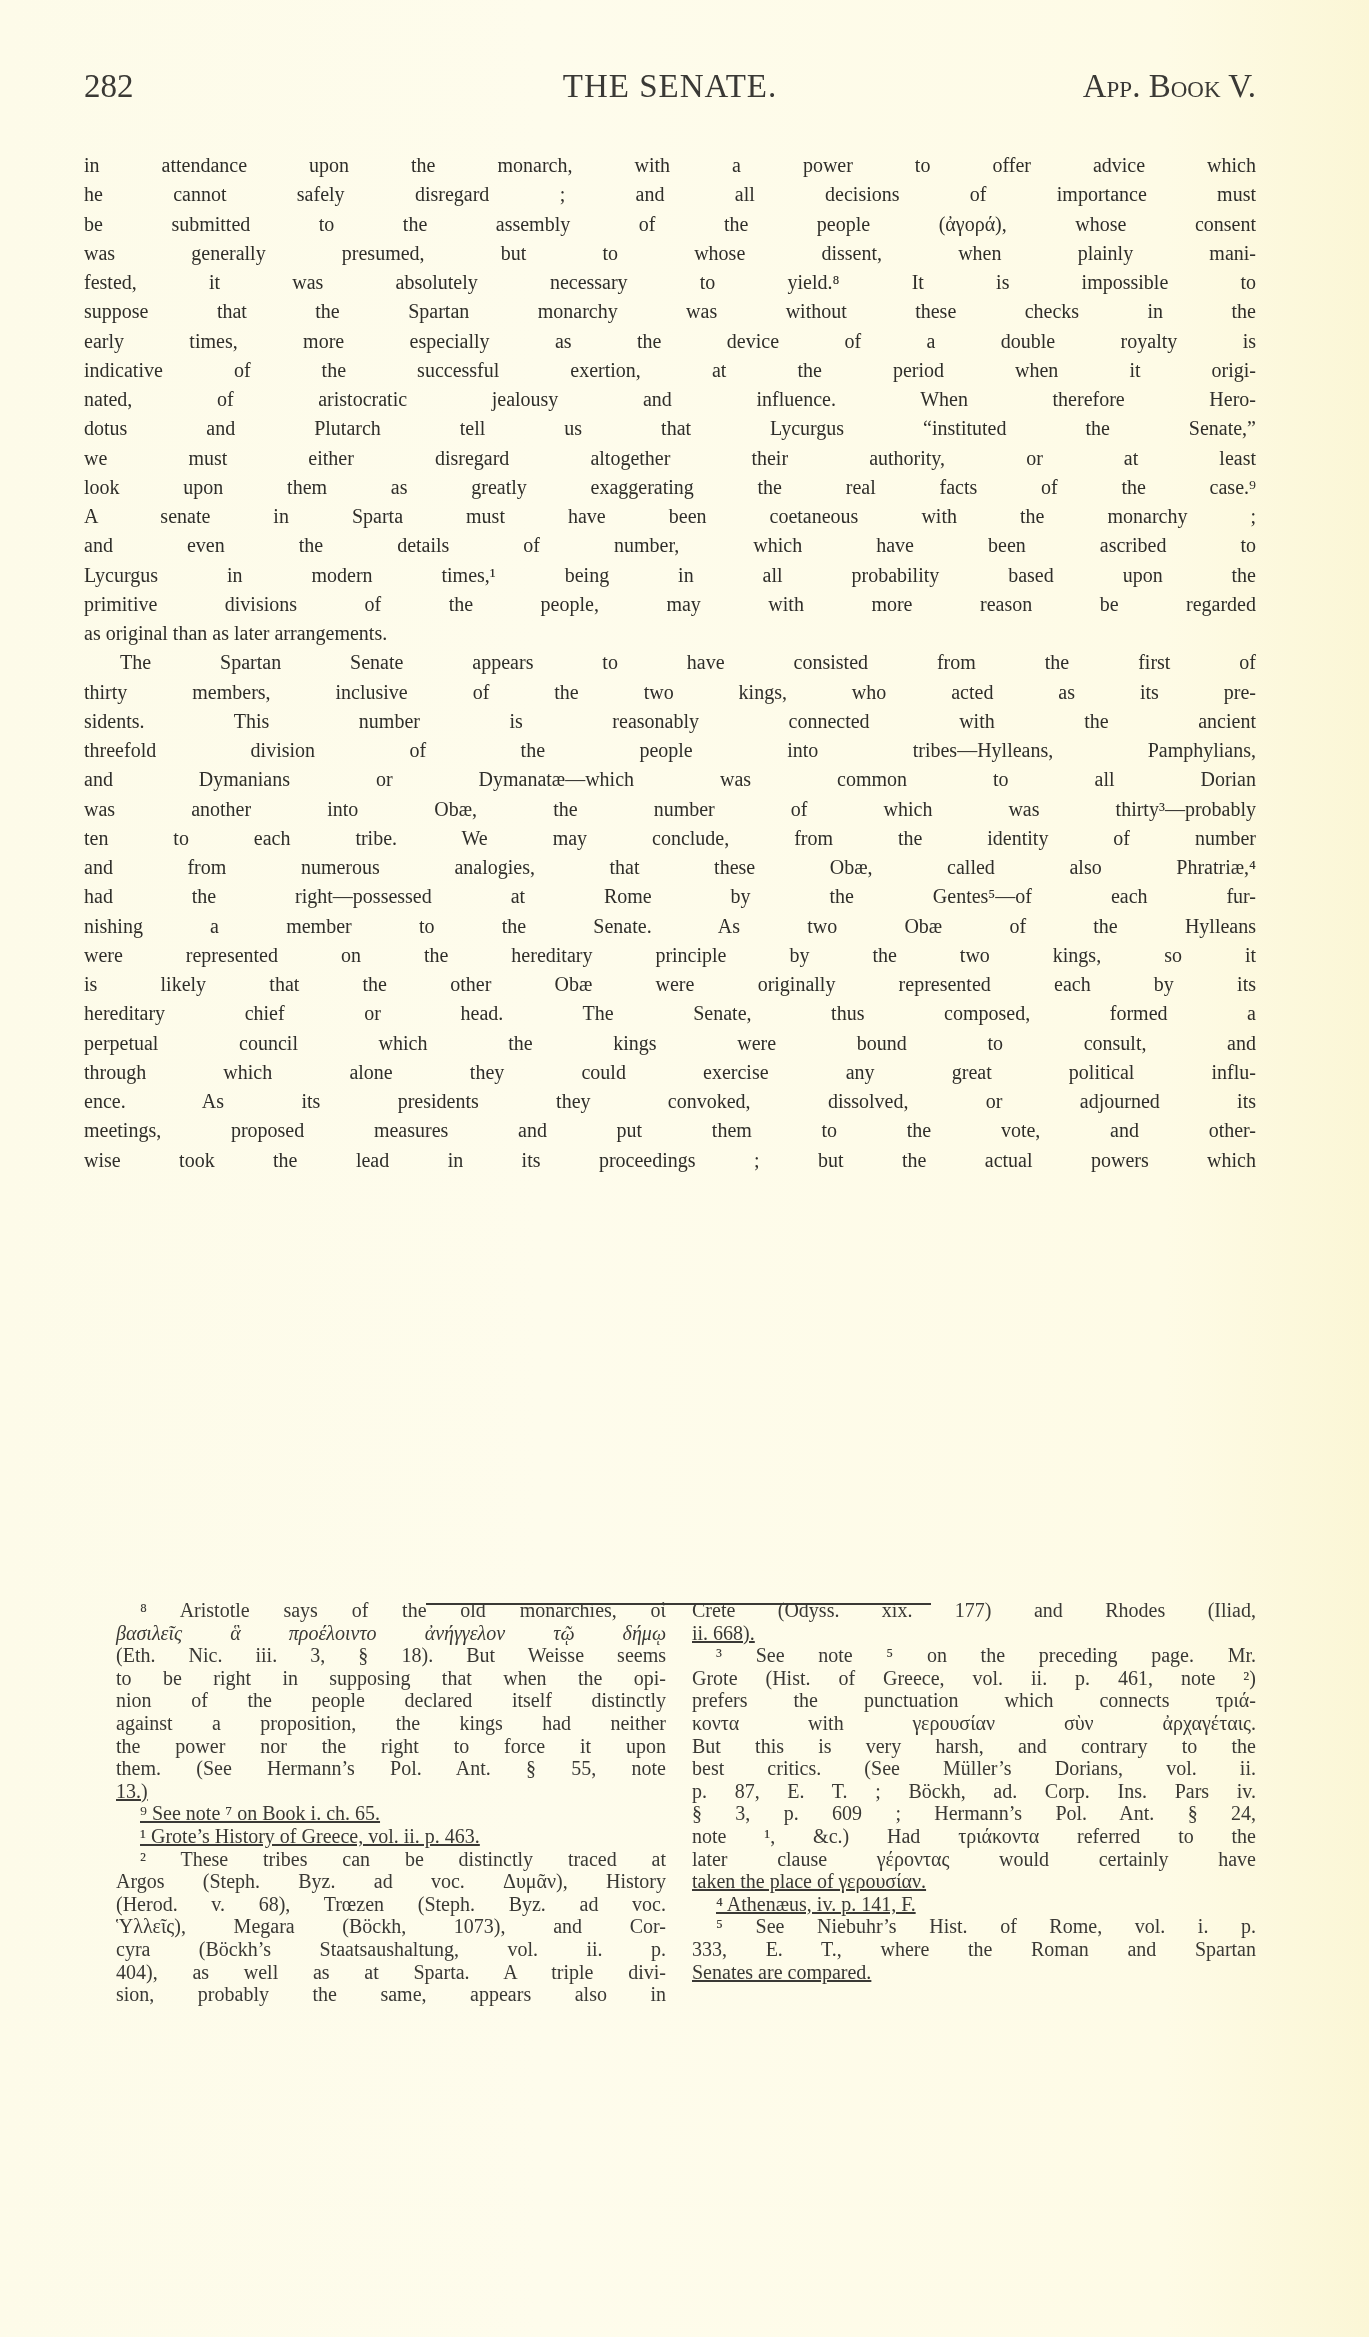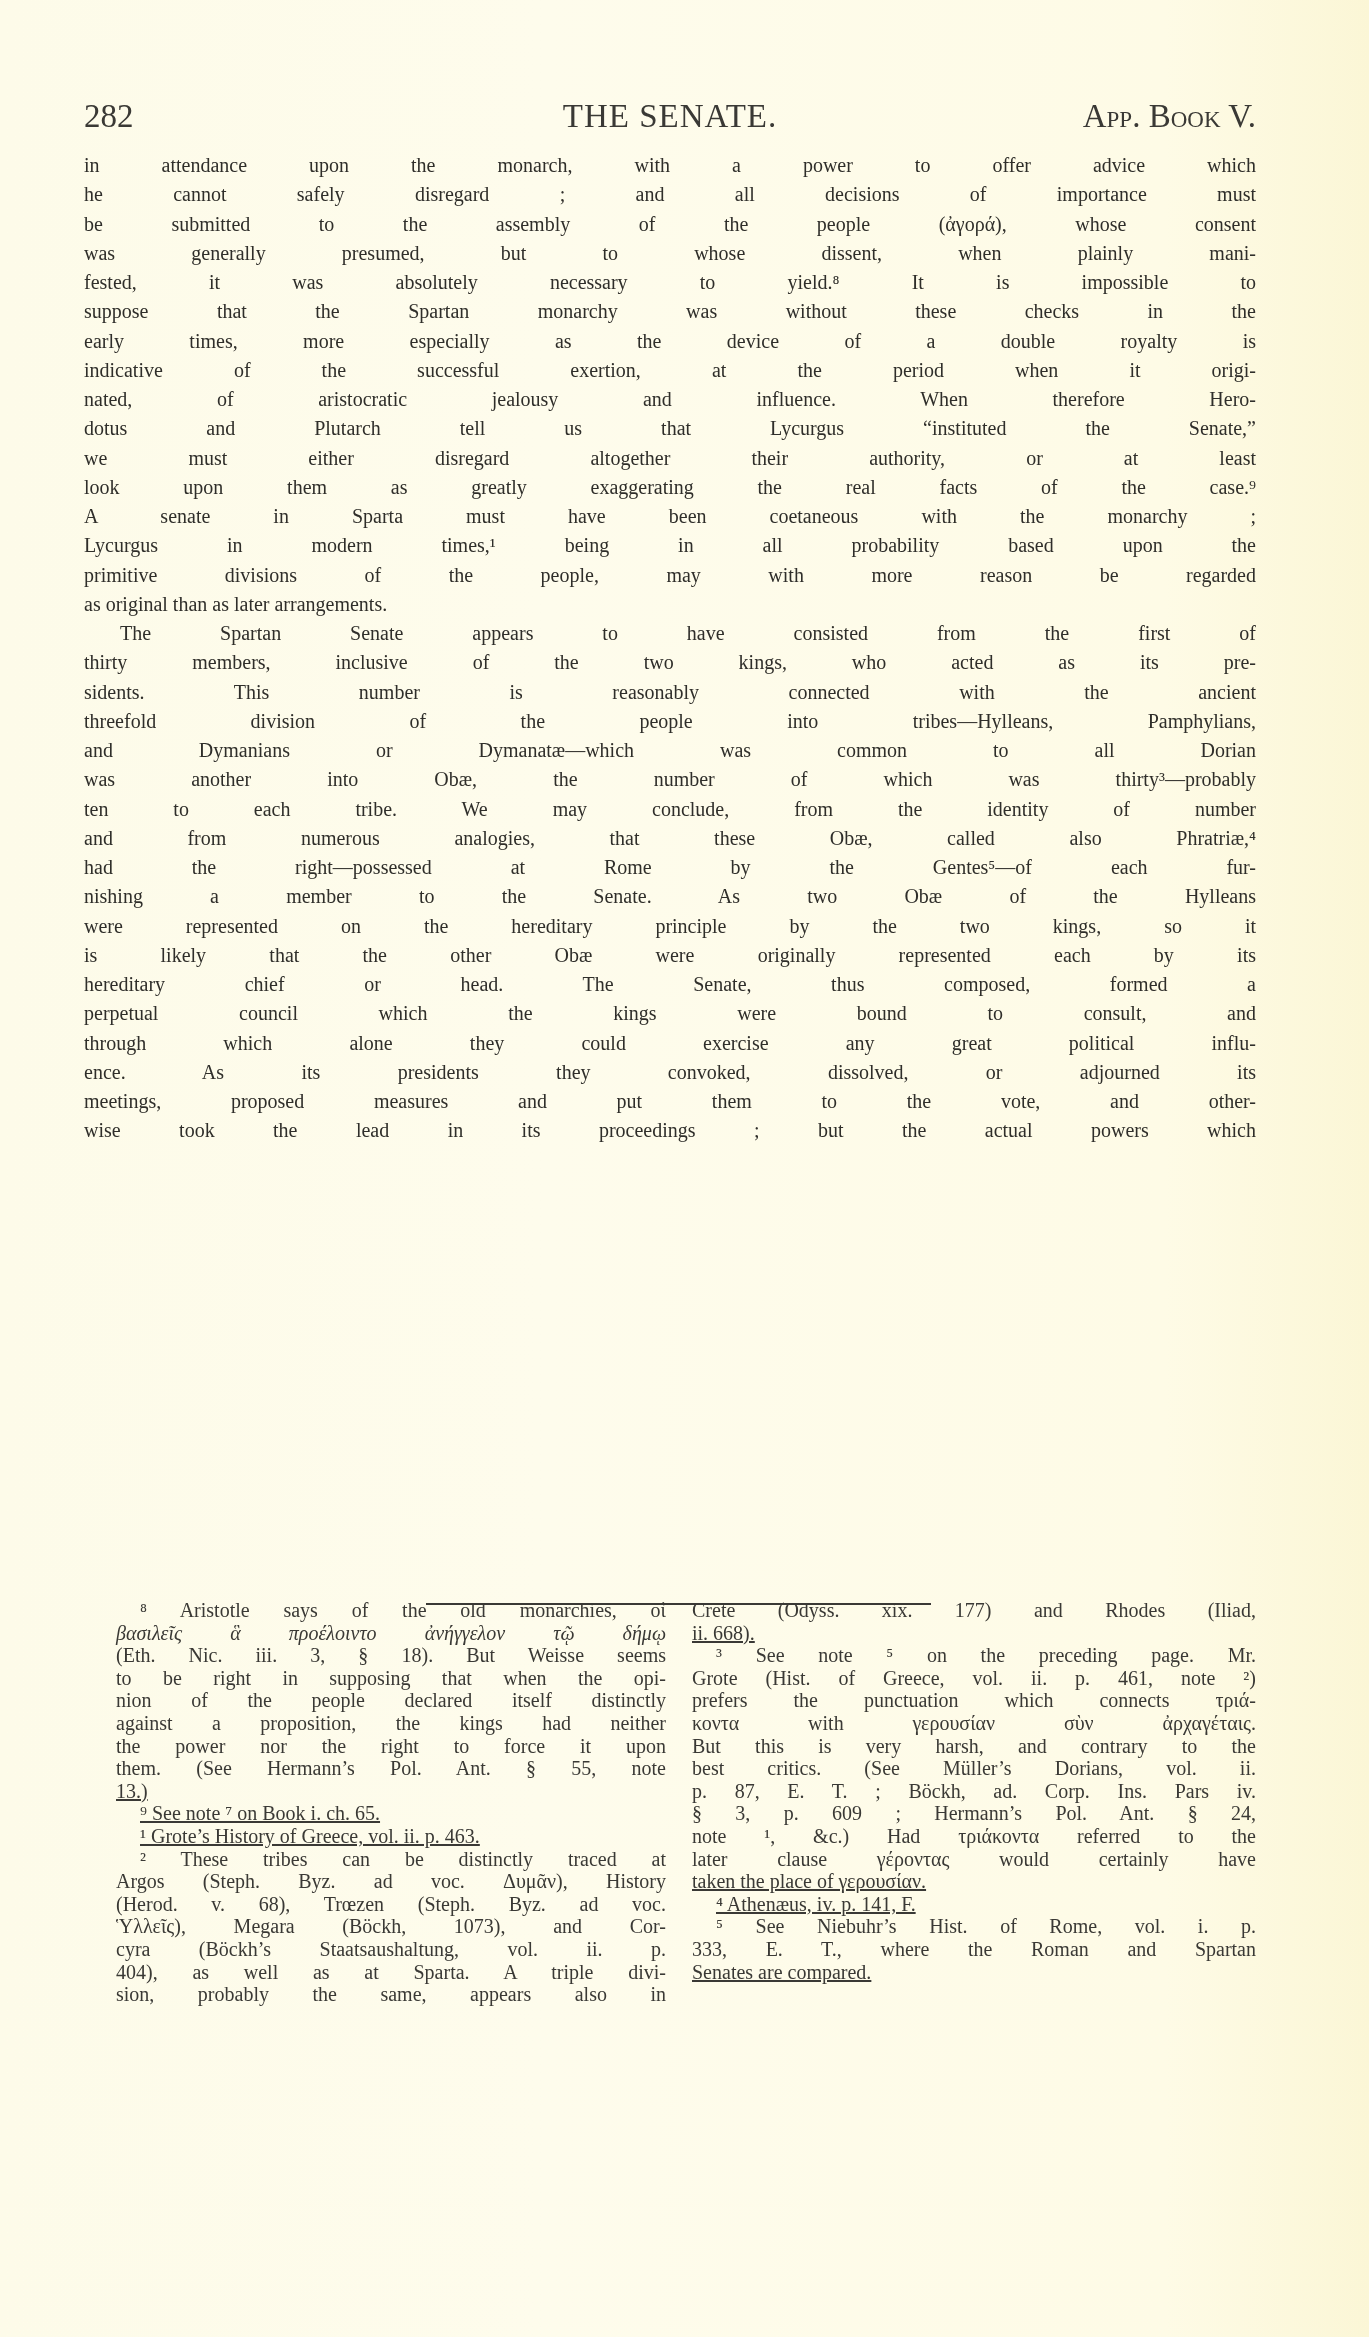--- a/index.html
+++ b/index.html
@@ -6,21 +6,21 @@
   body {
     width:1369px; height:2337px; overflow:hidden;
     background: linear-gradient(90deg, #fdfbe9 0%, #fefcec 40%, #fefbe6 85%, #fbf6d6 100%);
     color:#2b2a26;
     font-family: "Liberation Serif", "DejaVu Serif", serif;
     position:relative;
   }
   .page { position:absolute; left:0; top:0; width:1369px; height:2337px; }
   .running-head {
     position:absolute; top:66px; left:84px; width:1172px; height:40px;
-    font-size:33px; line-height:40px; color:#3a3935;margin-top:30px;
+    font-size:33px; line-height:40px; color:#3a3935;
   }
   .running-head .pno { position:absolute; left:0; top:0; }
   .running-head .title { position:absolute; left:0; right:0; text-align:center; letter-spacing:1px;font-family:Liberation Serif, serif; }
   .running-head .section { position:absolute; right:0; top:0; font-variant: small-caps; }
   .body-text {
     position:absolute; left:84px; top:151px; width:1172px;
     font-size:20px; line-height:29.25px; color:#2f2e2a;
   }
   .body-text .line {
     display:block; height:29.25px; white-space:nowrap;
@@ -64,20 +64,21 @@
     <span class="line">was generally presumed, but to whose dissent, when plainly mani-</span>
     <span class="line">fested, it was absolutely necessary to yield.⁸  It is impossible to</span>
     <span class="line">suppose that the Spartan monarchy was without these checks in the</span>
     <span class="line">early times, more especially as the device of a double royalty is</span>
     <span class="line">indicative of the successful exertion, at the period when it origi-</span>
     <span class="line">nated, of aristocratic jealousy and influence.  When therefore Hero-</span>
     <span class="line">dotus and Plutarch tell us that Lycurgus “instituted the Senate,”</span>
     <span class="line">we must either disregard altogether their authority, or at least</span>
     <span class="line">look upon them as greatly exaggerating the real facts of the case.⁹</span>
     <span class="line">A senate in Sparta must have been coetaneous with the monarchy ;</span>
+    <span class="line">and even the details of number, which have been ascribed to</span>
     <span class="line">Lycurgus in modern times,¹ being in all probability based upon the</span>
     <span class="line">primitive divisions of the people, may with more reason be regarded</span>
     <span class="line last">as original than as later arrangements.</span>
     <span class="line indent">The Spartan Senate appears to have consisted from the first of</span>
     <span class="line">thirty members, inclusive of the two kings, who acted as its pre-</span>
     <span class="line">sidents.  This number is reasonably connected with the ancient</span>
     <span class="line">threefold division of the people into tribes—Hylleans, Pamphylians,</span>
     <span class="line">and Dymanians or Dymanatæ—which was common to all Dorian</span>
     <span class="line">was another into Obæ, the number of which was thirty³—probably</span>
     <span class="line">ten to each tribe.  We may conclude, from the identity of number</span>

